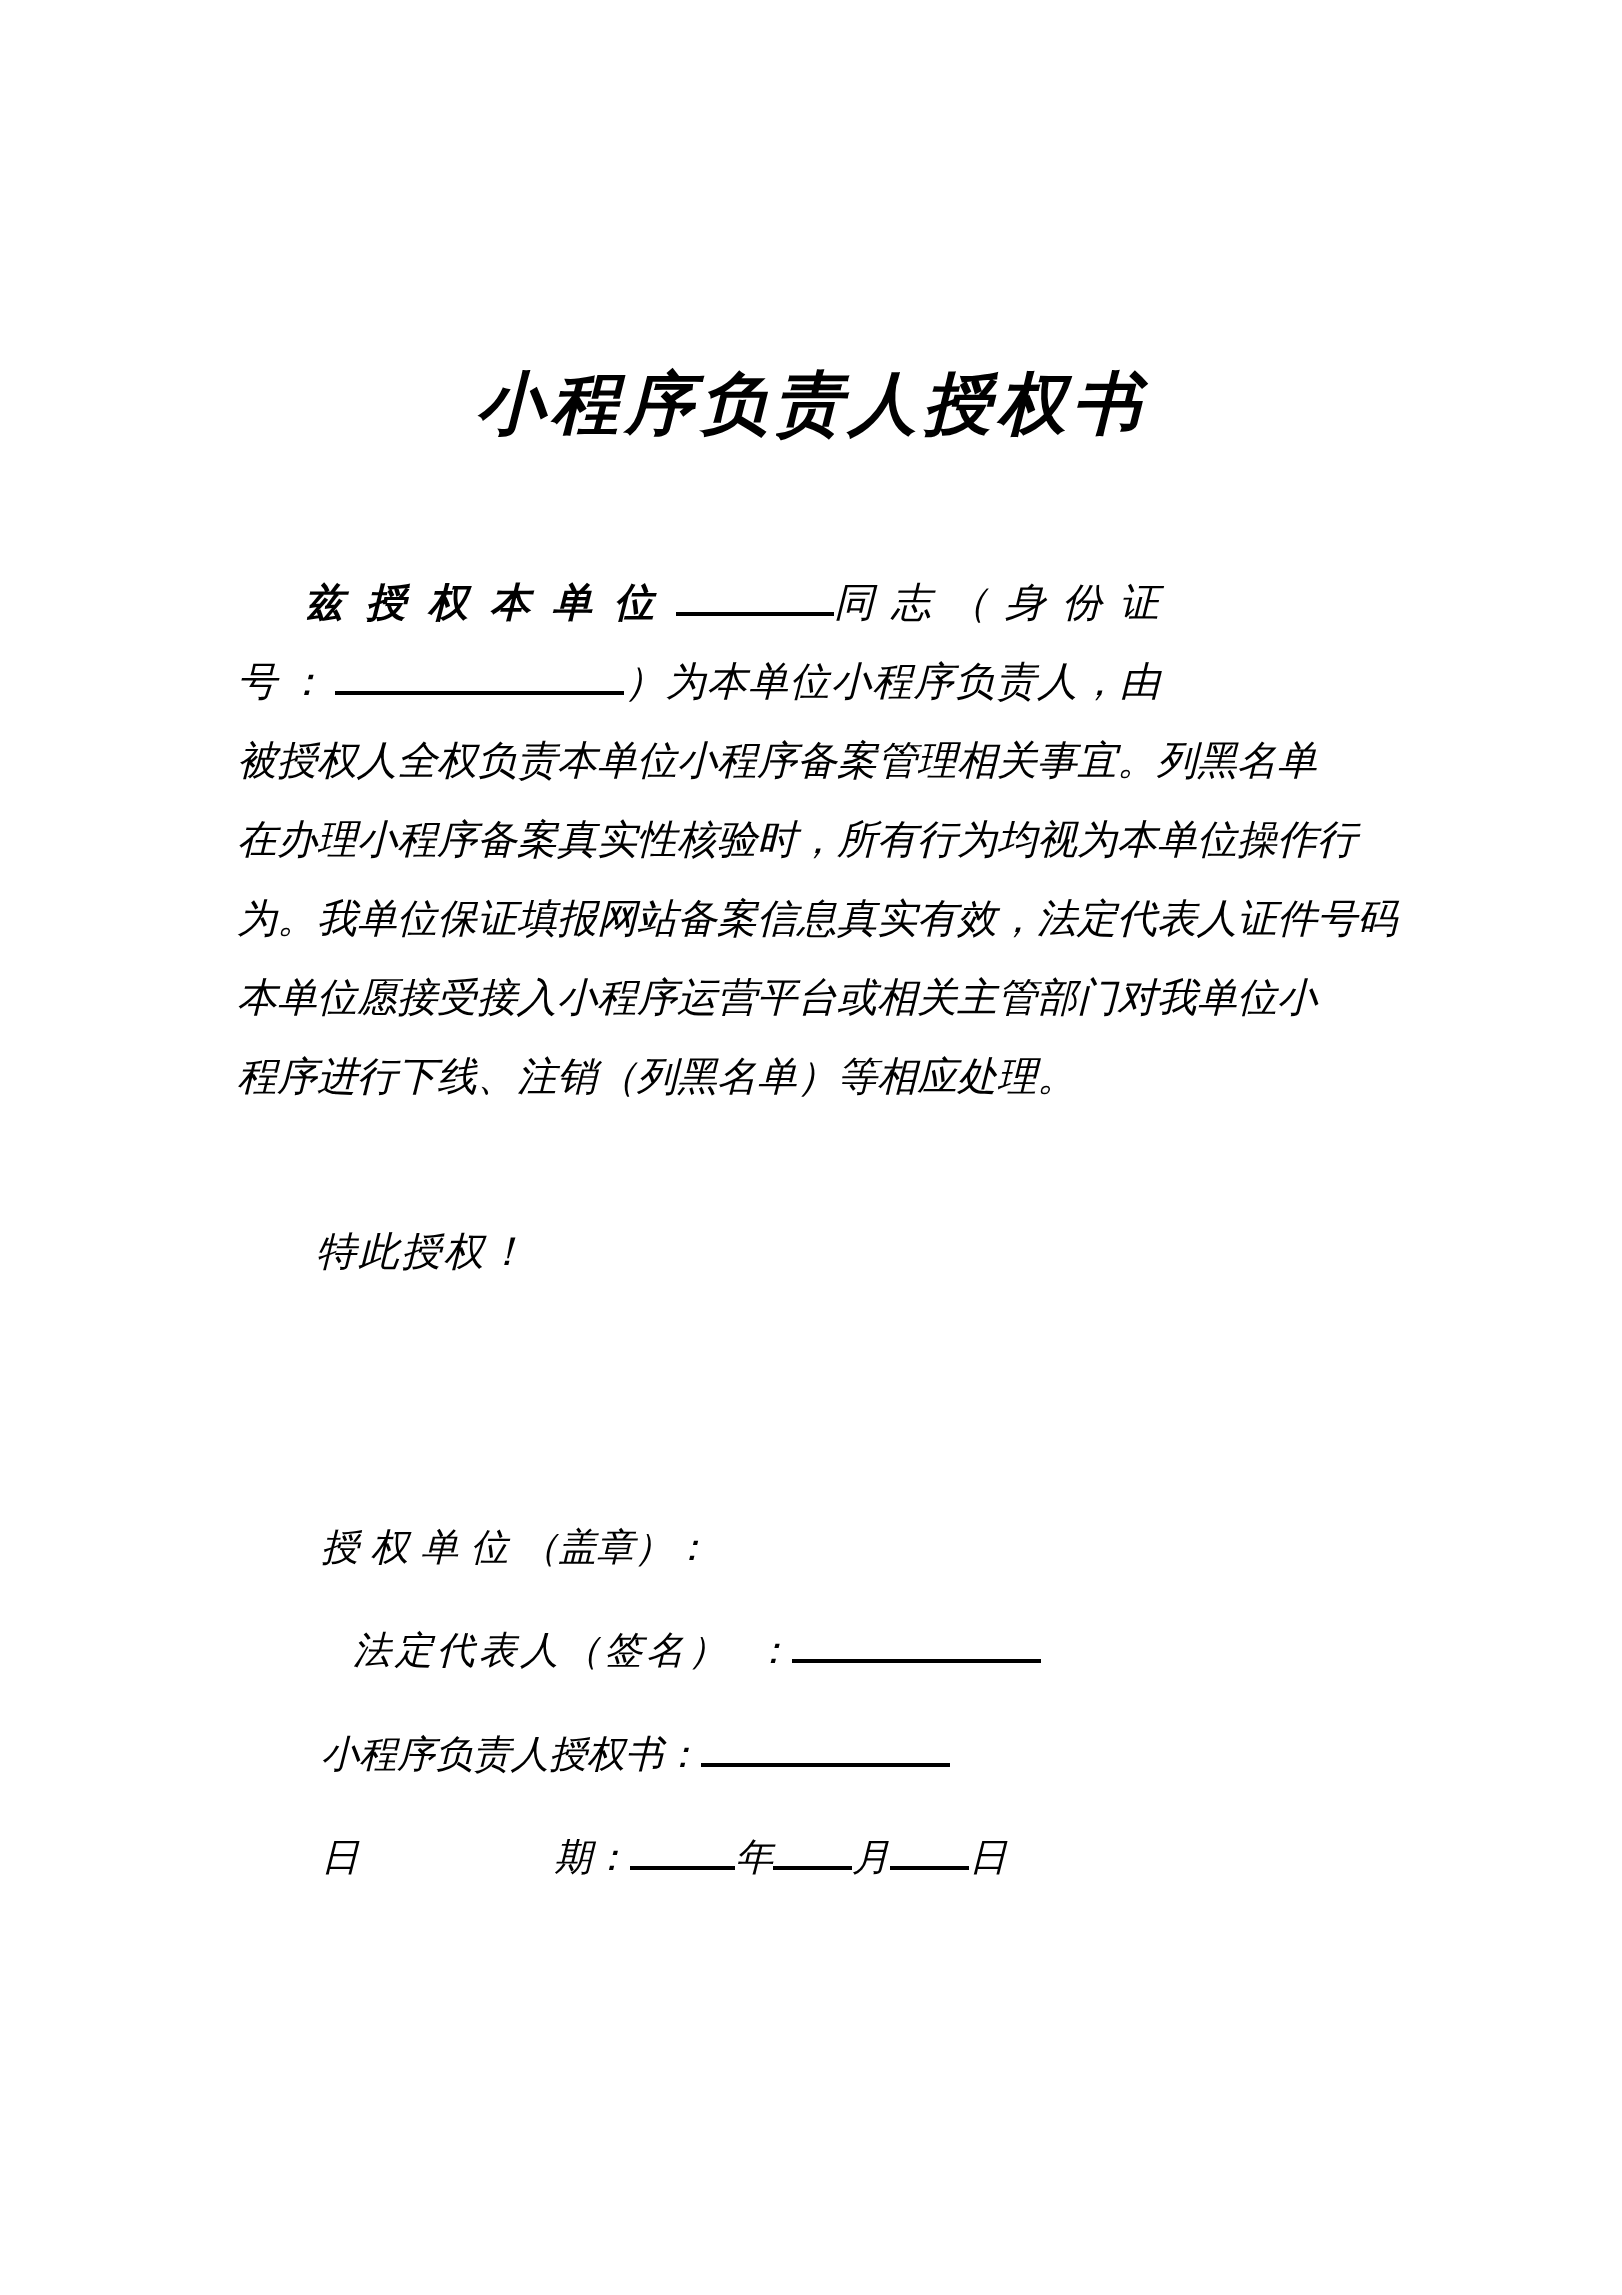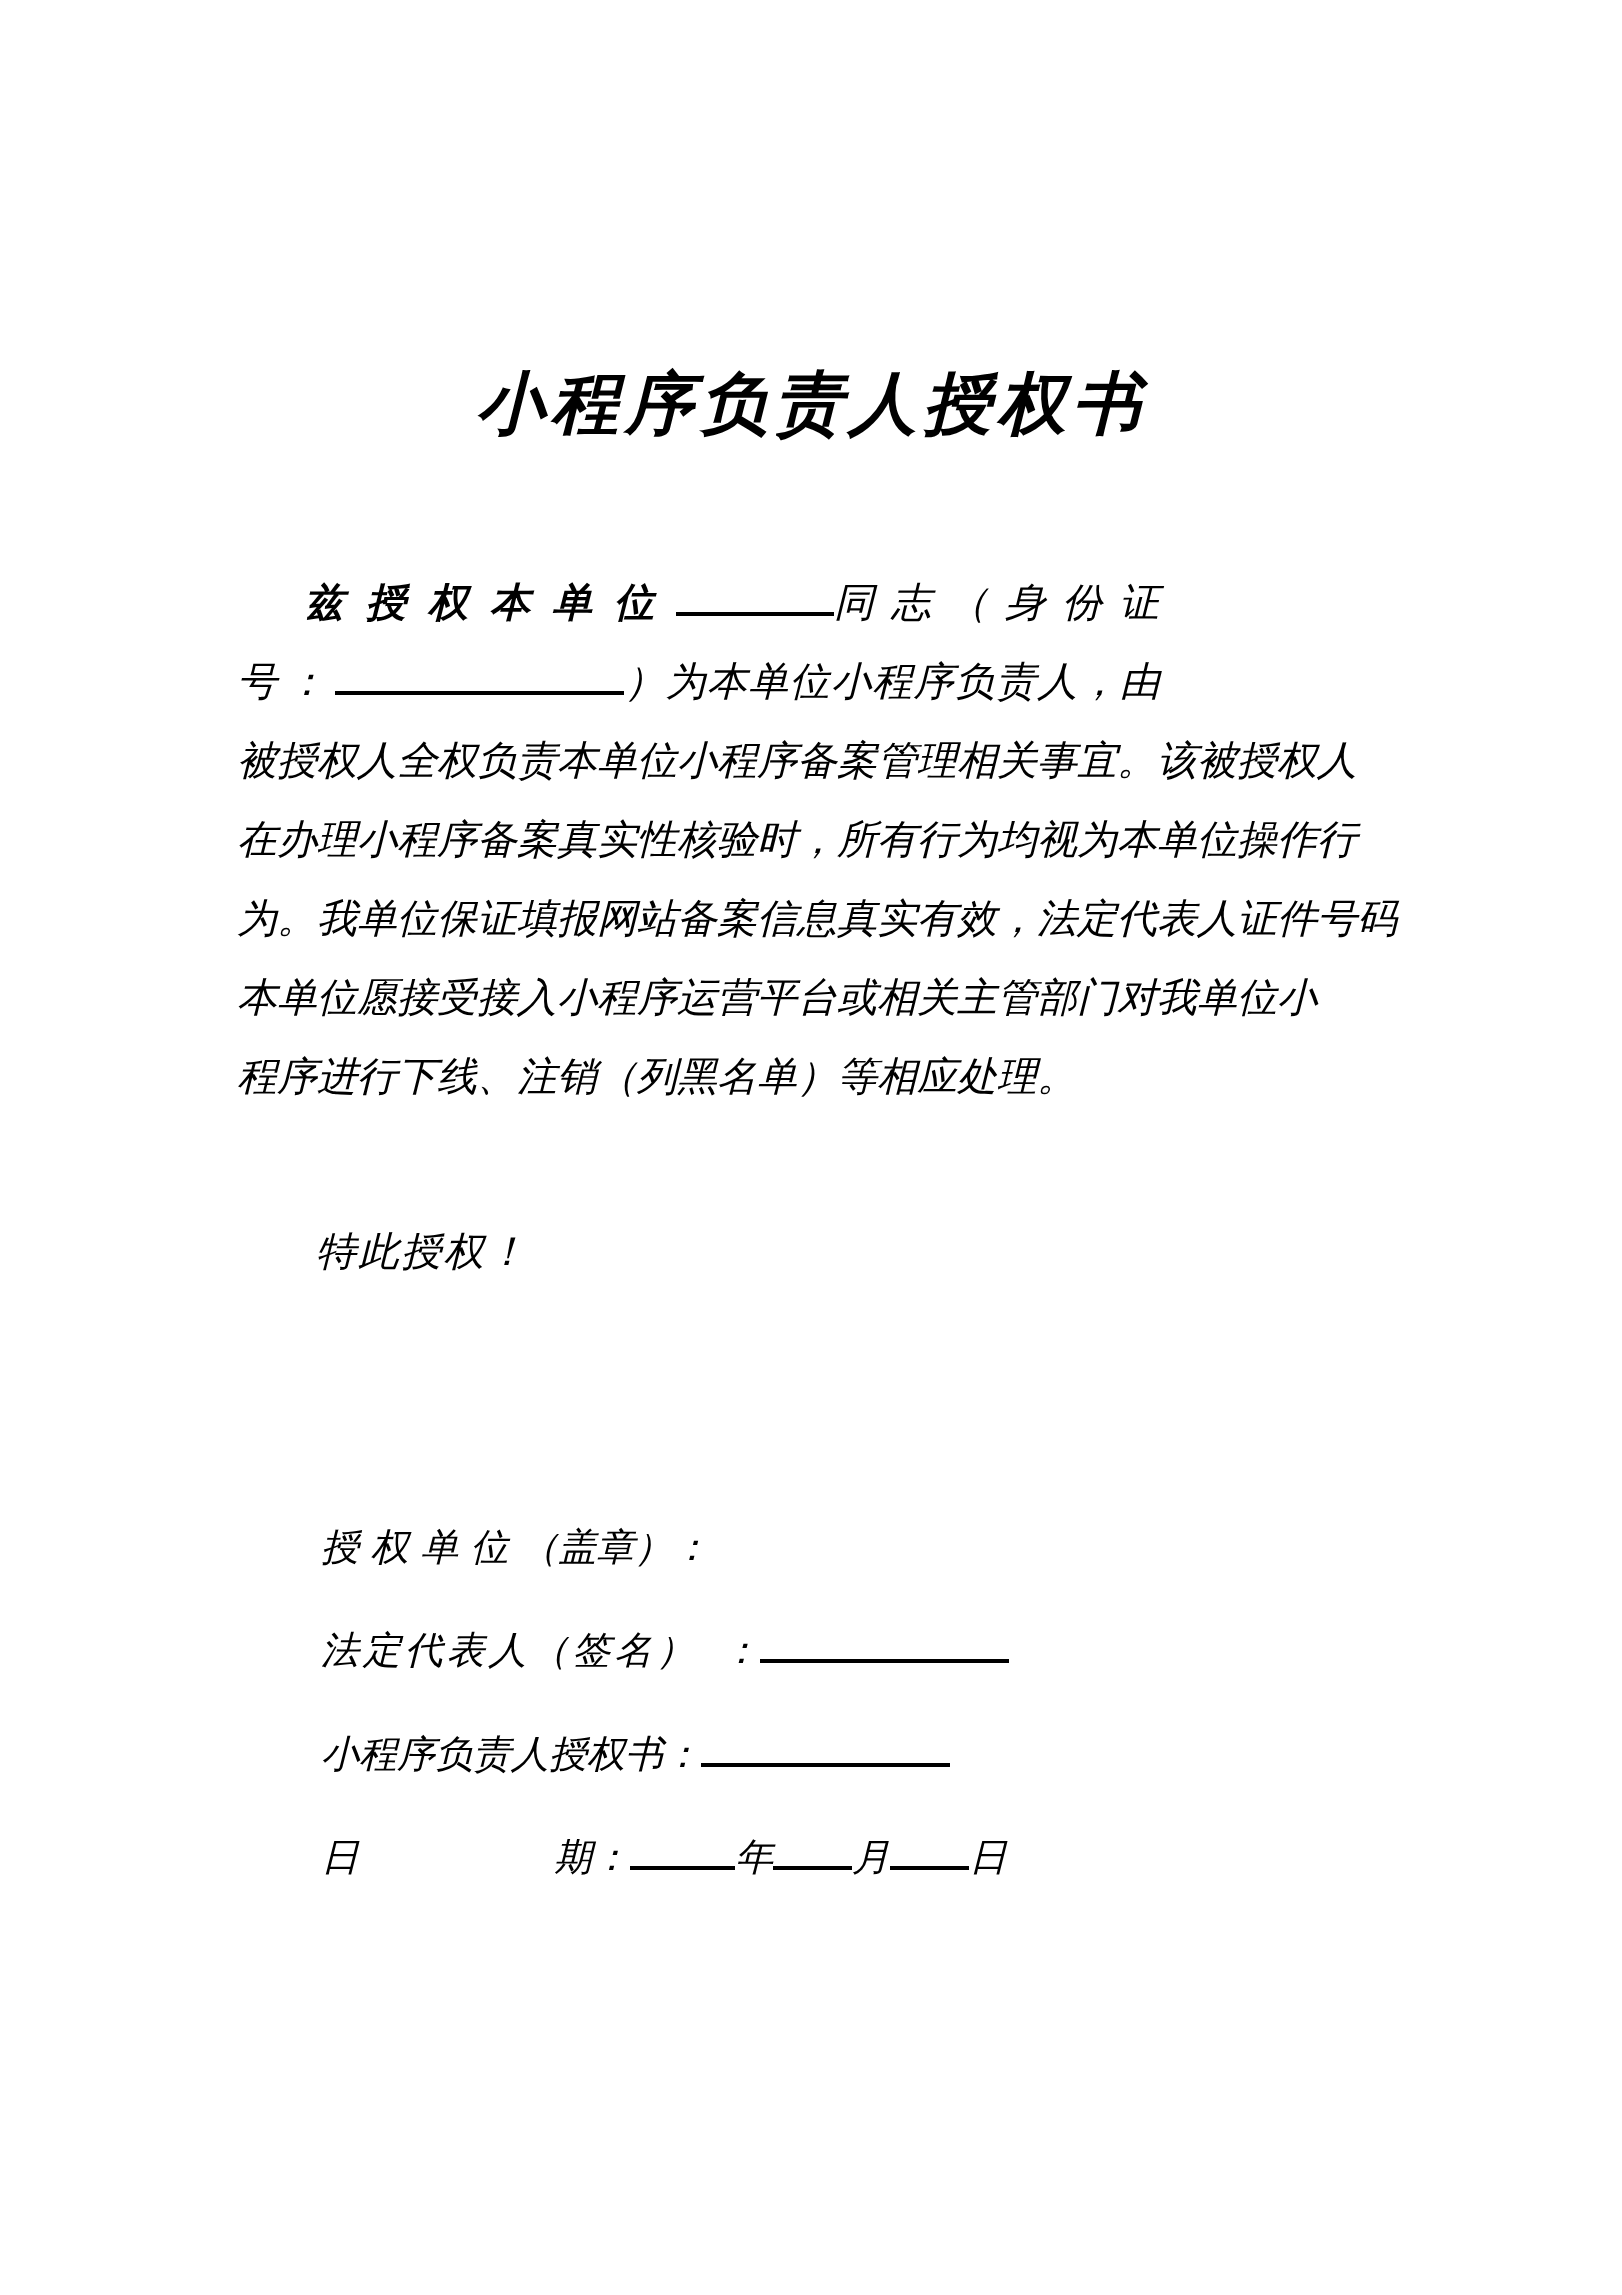--- a/index.html
+++ b/index.html
@@ -96,21 +96,21 @@
     position: relative;
     height: 85px;
     line-height: 85px;
     font-size: 38px;
     font-style: italic;
     white-space: nowrap;
     color: #000000;
   }
   .sign-line.gap-lg { margin-bottom: 18.3px; }
   .sp-18 { letter-spacing: 11.8px; }
-  .sp-6  { letter-spacing: 3.9px; }
+  .sp-6  { letter-spacing: 3.9px; margin-left: 32px; }
   .sp-0  { letter-spacing: 0px; }
   .date-gap {
     display: inline-block;
     width: 195px;
   }
   .rule-sig { width: 249px; border-bottom: 4.6px solid #000; display:inline-block; height:0.72em; vertical-align: baseline;}
   .rule-y   { width: 105px; border-bottom: 4.6px solid #000; display:inline-block; height:0.72em; vertical-align: baseline;}
   .rule-m   { width: 79px; border-bottom: 4.6px solid #000; display:inline-block; height:0.72em; vertical-align: baseline;}
   .rule-d   { width: 79px; border-bottom: 4.6px solid #000; display:inline-block; height:0.72em; vertical-align: baseline;}
 </style>
@@ -125,21 +125,21 @@
 
     <div class="body-line">
       <span class="seg wide-34" style="padding-left:67px;font-weight:bold;">兹授权本单位</span><span class="rule rule-1"></span><span class="seg wide-26">同志（身份证</span>
     </div>
 
     <div class="body-line">
       <span class="seg wide-14">号：</span><span class="rule rule-2"></span><span class="seg wide-2">）为本单位小程序负责人，由</span>
     </div>
 
     <div class="body-line">
-      <span class="seg wide-0">被授权人全权负责本单位小程序备案管理相关事宜。该被授权人</span>
+      <span class="seg wide-0">被授权人全权负责本单位小程序备案管理相关事宜。列黑名单</span>
     </div>
 
     <div class="body-line">
       <span class="seg wide-0">在办理小程序备案真实性核验时，所有行为均视为本单位操作行</span>
     </div>
 
     <div class="body-line">
       <span class="seg wide-0">为。我单位保证填报网站备案信息真实有效，法定代表人证件号码</span>
     </div>
 

